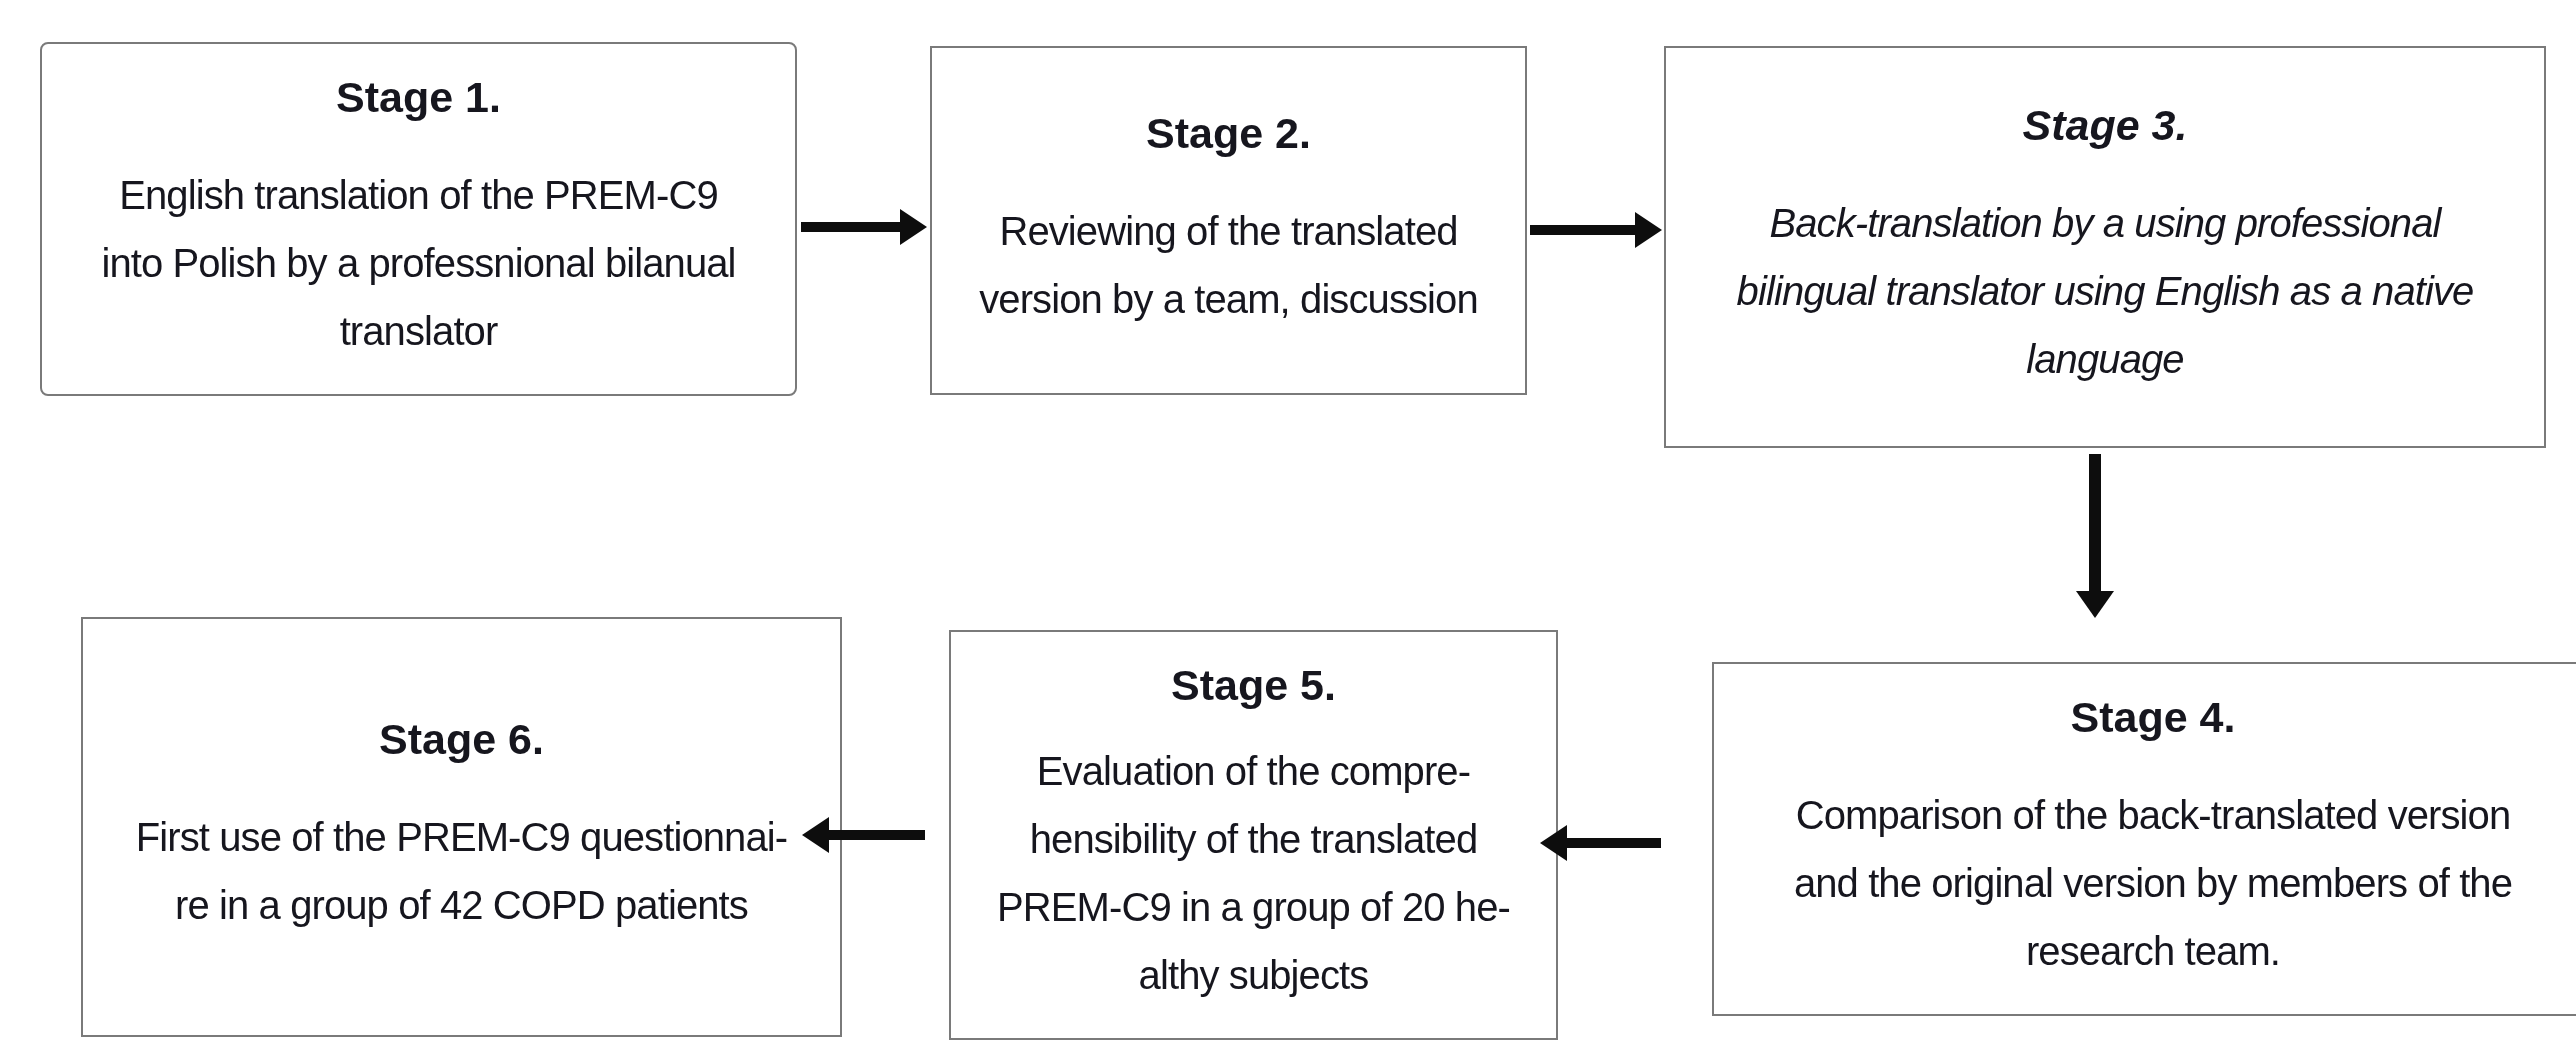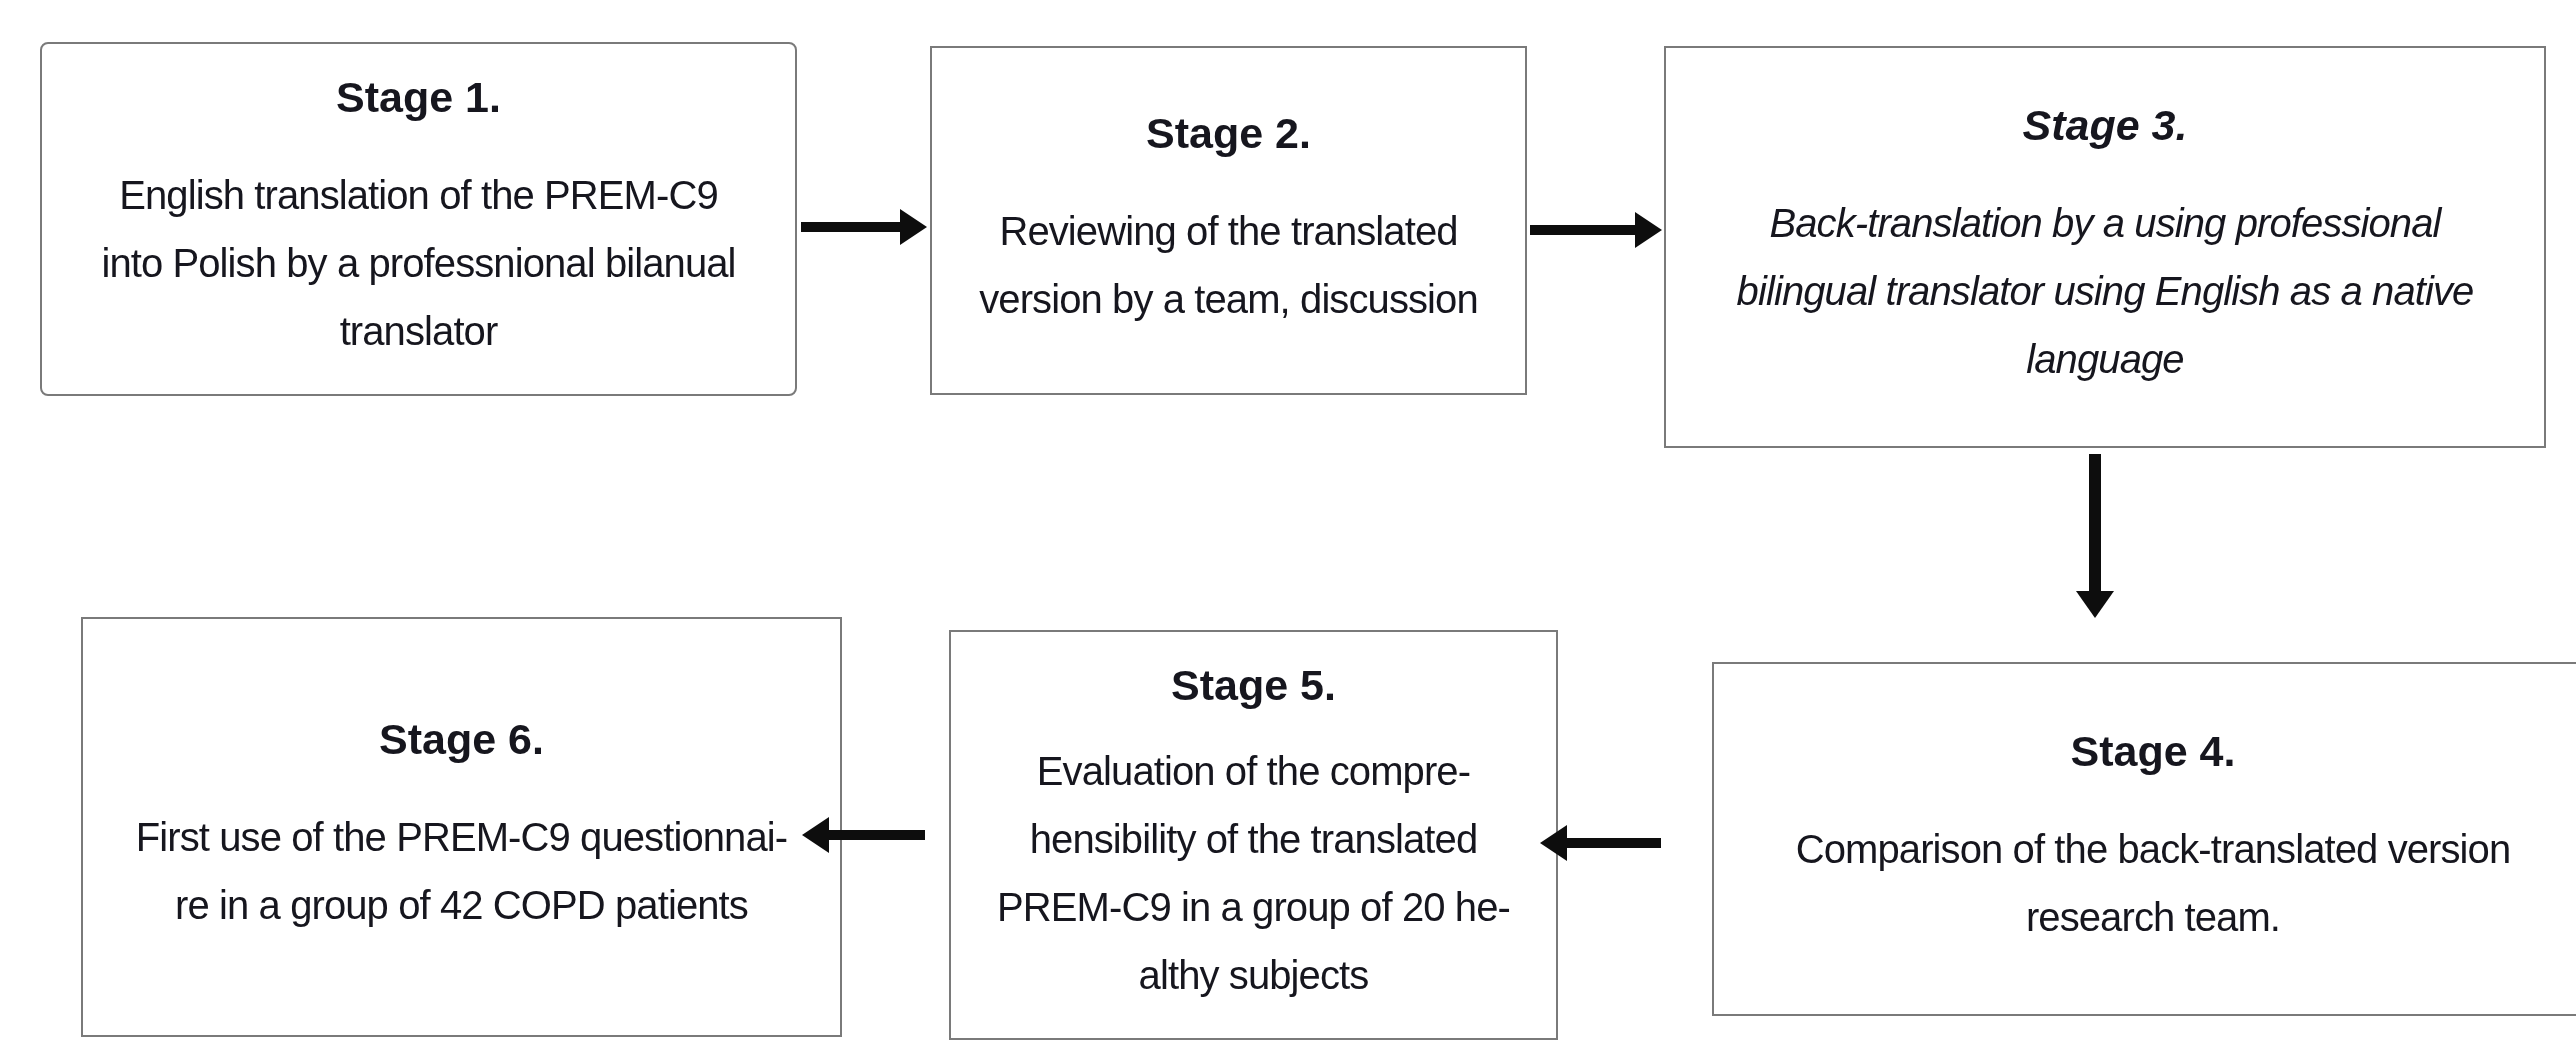--- a/index.html
+++ b/index.html
@@ -114,20 +114,21 @@
       <div class="stage-line">Back-translation by a using professional</div>
       <div class="stage-line">bilingual translator using English as a native</div>
       <div class="stage-line">language</div>
     </div>
   </div>
 
   <div class="stage-box" style="left:1712px; top:622px; width:882px; height:354px;margin-top:40px;">
     <div class="stage-title">Stage 4.</div>
     <div class="stage-body">
       <div class="stage-line">Comparison of the back-translated version</div>
+      <div class="stage-line">and the original version by members of the</div>
       <div class="stage-line">research team.</div>
     </div>
   </div>
 
   <div class="stage-box" style="left:929px; top:630px; width:609px; height:410px; gap:27px;margin-left:20px;">
     <div class="stage-title">Stage 5.</div>
     <div class="stage-body">
       <div class="stage-line">Evaluation of the compre-</div>
       <div class="stage-line">hensibility of the translated</div>
       <div class="stage-line">PREM-C9 in a group of 20 he-</div>

